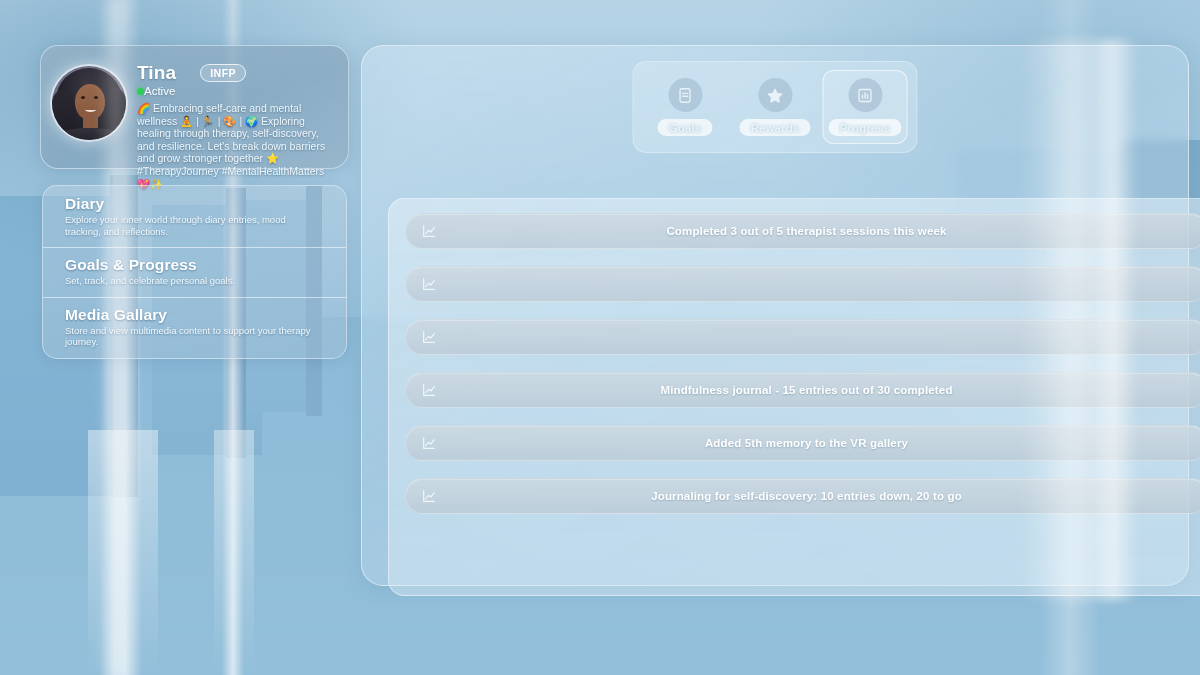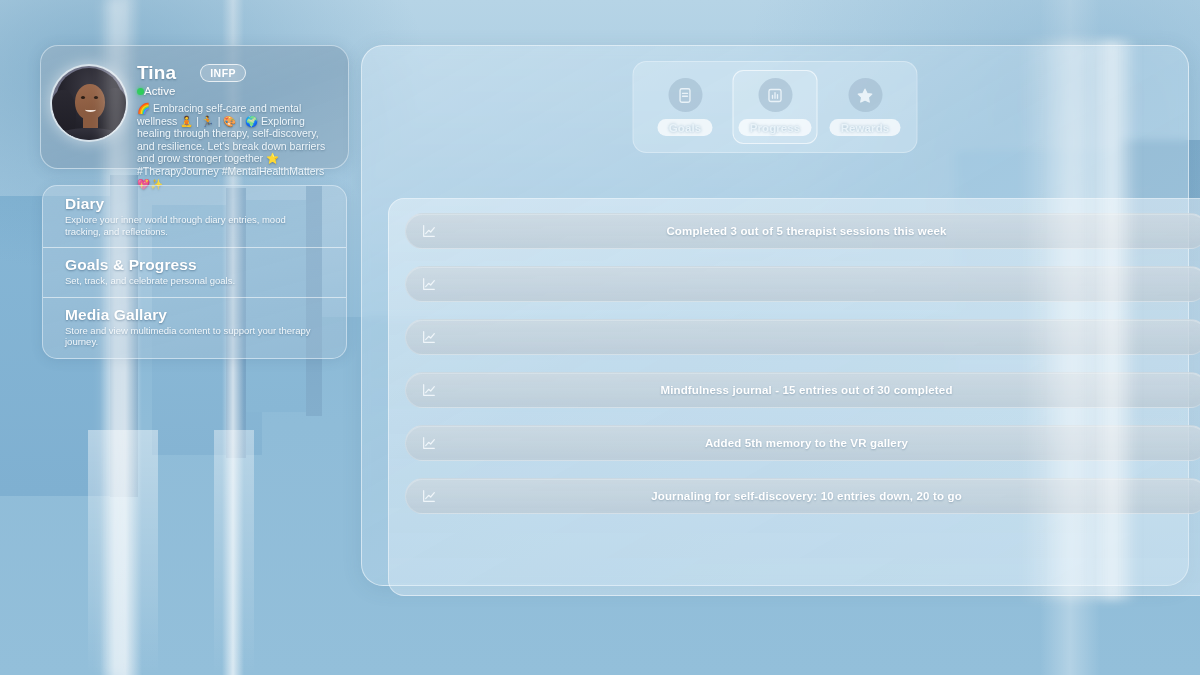--- a/index.html
+++ b/index.html
@@ -316,39 +316,39 @@
       <span class="tab-icon">
         <svg viewBox="0 0 24 24" fill="none" stroke="#e9f2f8" stroke-width="1.9" stroke-linecap="round" stroke-linejoin="round">
           <rect x="5" y="2.5" width="14" height="19" rx="2.5"></rect>
           <line x1="8.5" y1="9" x2="15.5" y2="9"></line>
           <line x1="8.5" y1="13" x2="15.5" y2="13"></line>
         </svg>
       </span>
       <span class="tab-label">Goals</span>
     </div>
 
+    <div class="tab">
+      <span class="tab-icon">
+        <svg viewBox="0 0 24 24" fill="#e9f2f8" stroke="#e9f2f8" stroke-width="1.6" stroke-linejoin="round">
+          <polygon points="12,3 15,9.2 21.6,10 16.8,14.7 18,21.3 12,18.2 6,21.3 7.2,14.7 2.4,10 9,9.2"></polygon>
+        </svg>
+      </span>
+      <span class="tab-label">Rewards</span>
+    </div>
+
     <div class="tab active">
       <span class="tab-icon">
         <svg viewBox="0 0 24 24" fill="none" stroke="#e9f2f8" stroke-width="1.9" stroke-linecap="round" stroke-linejoin="round">
           <rect x="3.5" y="3.5" width="17" height="17" rx="2.5"></rect>
           <line x1="8.5" y1="16" x2="8.5" y2="12"></line>
           <line x1="12" y1="16" x2="12" y2="8"></line>
           <line x1="15.5" y1="16" x2="15.5" y2="11"></line>
         </svg>
       </span>
       <span class="tab-label">Progress</span>
-    </div>
-
-    <div class="tab">
-      <span class="tab-icon">
-        <svg viewBox="0 0 24 24" fill="#e9f2f8" stroke="#e9f2f8" stroke-width="1.6" stroke-linejoin="round">
-          <polygon points="12,3 15,9.2 21.6,10 16.8,14.7 18,21.3 12,18.2 6,21.3 7.2,14.7 2.4,10 9,9.2"></polygon>
-        </svg>
-      </span>
-      <span class="tab-label">Rewards</span>
     </div>
   </div>
 
   <div id="list-panel">
 
     <div class="goal-row">
       <span class="goal-icon">
         <svg viewBox="0 0 24 24" fill="none" stroke="#f0f6fa" stroke-width="1.8" stroke-linecap="round" stroke-linejoin="round">
           <polyline points="4,4 4,20 20,20"></polyline>
           <polyline points="7,16 11.5,11 14.5,13.5 20,7"></polyline>

